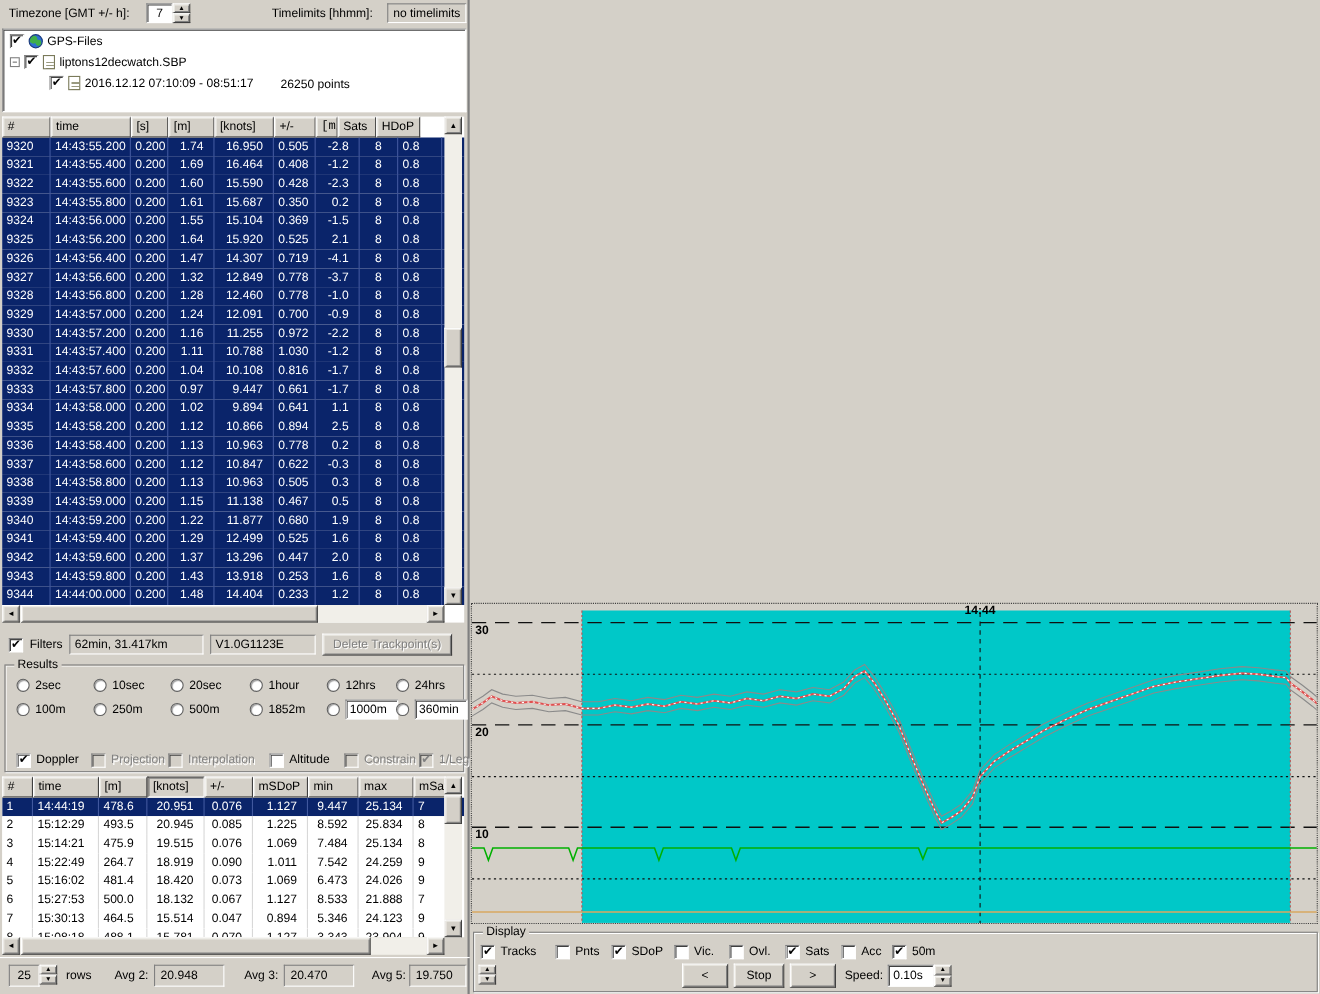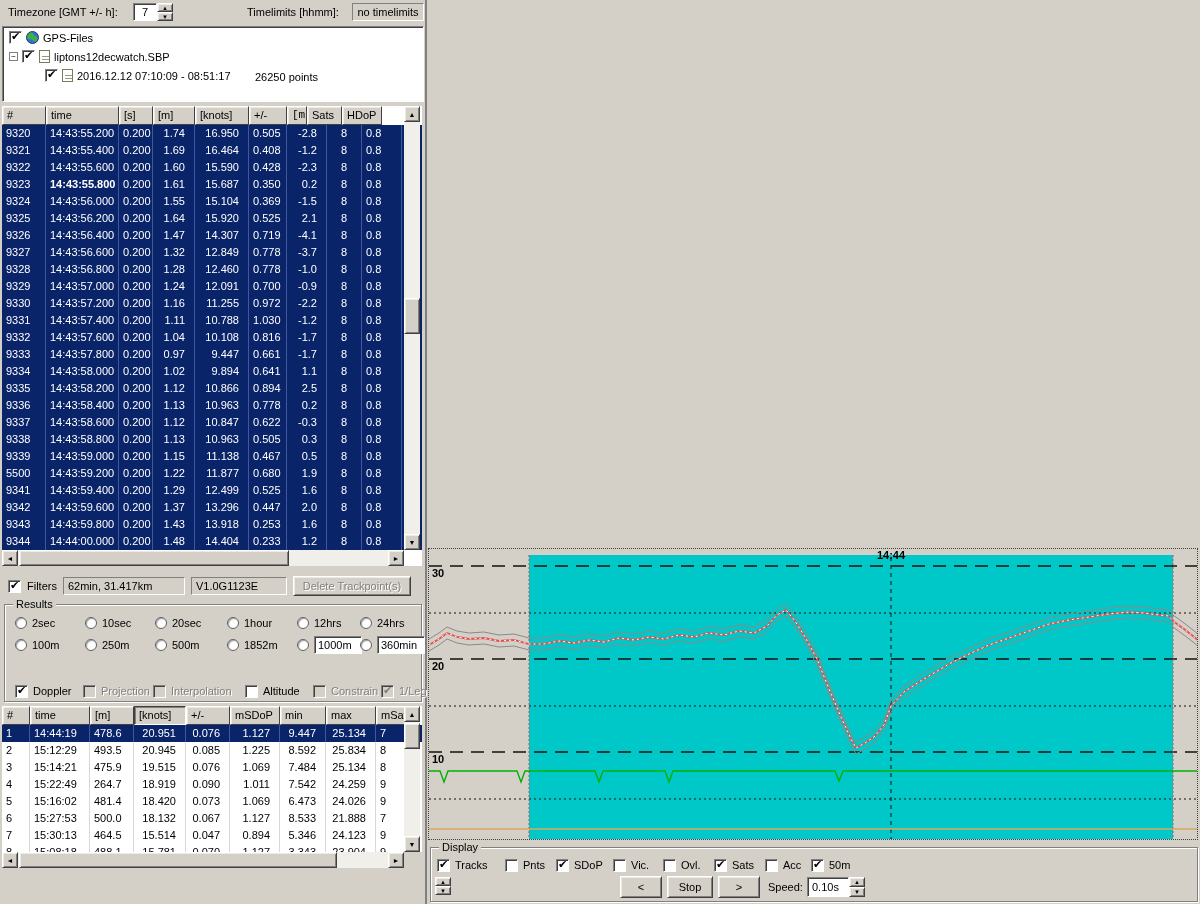--- a/index.html
+++ b/index.html
@@ -142,21 +142,21 @@
             <div class="cell a-l" style="width: 34px;">0.200</div>
             <div class="cell a-r" style="width: 42px;">1.60</div>
             <div class="cell a-r" style="width: 54px;">15.590</div>
             <div class="cell a-r" style="width: 38px;">0.428</div>
             <div class="cell a-r" style="width: 40px;">-2.3</div>
             <div class="cell a-c" style="width: 35px;">8</div>
             <div class="cell a-l" style="width: 40px;">0.8</div>
           </div>
           <div class="trow sel">
             <div class="cell a-l" style="width: 44px;">9323</div>
-            <div class="cell a-l" style="width: 73px; font-weight: bold;">14:43:55.800</div>
+            <div class="cell a-l" style="width: 73px;">14:43:55.800</div>
             <div class="cell a-l" style="width: 34px;">0.200</div>
             <div class="cell a-r" style="width: 42px;">1.61</div>
             <div class="cell a-r" style="width: 54px;">15.687</div>
             <div class="cell a-r" style="width: 38px;">0.350</div>
             <div class="cell a-r" style="width: 40px;">0.2</div>
             <div class="cell a-c" style="width: 35px;">8</div>
             <div class="cell a-l" style="width: 40px;">0.8</div>
           </div>
           <div class="trow sel">
             <div class="cell a-l" style="width: 44px;">9324</div>
@@ -328,21 +328,21 @@
             <div class="cell a-l" style="width: 73px;">14:43:59.000</div>
             <div class="cell a-l" style="width: 34px;">0.200</div>
             <div class="cell a-r" style="width: 42px;">1.15</div>
             <div class="cell a-r" style="width: 54px;">11.138</div>
             <div class="cell a-r" style="width: 38px;">0.467</div>
             <div class="cell a-r" style="width: 40px;">0.5</div>
             <div class="cell a-c" style="width: 35px;">8</div>
             <div class="cell a-l" style="width: 40px;">0.8</div>
           </div>
           <div class="trow sel">
-            <div class="cell a-l" style="width: 44px;">5500</div>
+            <div class="cell a-l" style="width: 44px;">9340</div>
             <div class="cell a-l" style="width: 73px;">14:43:59.200</div>
             <div class="cell a-l" style="width: 34px;">0.200</div>
             <div class="cell a-r" style="width: 42px;">1.22</div>
             <div class="cell a-r" style="width: 54px;">11.877</div>
             <div class="cell a-r" style="width: 38px;">0.680</div>
             <div class="cell a-r" style="width: 40px;">1.9</div>
             <div class="cell a-c" style="width: 35px;">8</div>
             <div class="cell a-l" style="width: 40px;">0.8</div>
           </div>
           <div class="trow sel">
@@ -599,20 +599,34 @@
       <div class="raised btn sb-btn" style="top:0;">▲</div>
       <div class="raised sb-thumb" style="top:17px;left:0;width:16px;height:26px;"></div>
       <div class="raised btn sb-btn" style="bottom:0;">▼</div>
     </div>
     <div class="sb-h" style="left:2px;top:852px;width:402px;">
       <div class="raised btn sb-btn" style="left:0;">◄</div>
       <div class="raised sb-thumb" style="left:17px;top:0;width:318px;height:16px;"></div>
       <div class="raised btn sb-btn" style="right:0;">►</div>
     </div>
 
+    <div class="abs" style="left:0;top:870px;width:427px;height:34px;border-top:1px solid #fff;">
+      <div class="abs sunken-grey" style="left:8px;top:6px;width:28px;height:20px;text-align:center;padding-top:3px;">25</div>
+      <div class="abs" style="left:36px;top:6px;">
+        <div class="raised btn spin">▲</div>
+        <div class="raised btn spin">▼</div>
+      </div>
+      <div class="abs" style="left:60px;top:10px;">rows</div>
+      <div class="abs" style="left:104px;top:10px;">Avg 2:</div>
+      <div class="abs sunken-grey" style="left:140px;top:6px;width:64px;height:20px;padding:3px 5px;">20.948</div>
+      <div class="abs" style="left:222px;top:10px;">Avg 3:</div>
+      <div class="abs sunken-grey" style="left:258px;top:6px;width:64px;height:20px;padding:3px 5px;">20.470</div>
+      <div class="abs" style="left:338px;top:10px;">Avg 5:</div>
+      <div class="abs sunken-grey" style="left:372px;top:6px;width:52px;height:20px;padding:3px 5px;">19.750</div>
+    </div>
   </div>
 
 
   <div class="abs" id="graph">
     <div class="abs" id="cyan" style="background:#00C8C8;"></div>
     <svg id="gsvg" width="770" height="290" viewBox="0 0 770 290" style="position:absolute;left:0;top:0;">
       <g>
         <line x1="0" y1="17" x2="770" y2="17" stroke="#101010" stroke-width="1.3" stroke-dasharray="13,8"></line>
         <line x1="0" y1="64" x2="770" y2="64" stroke="#101010" stroke-width="1" stroke-dasharray="2,3"></line>
         <line x1="0" y1="110" x2="770" y2="110" stroke="#101010" stroke-width="1.3" stroke-dasharray="13,8"></line>

